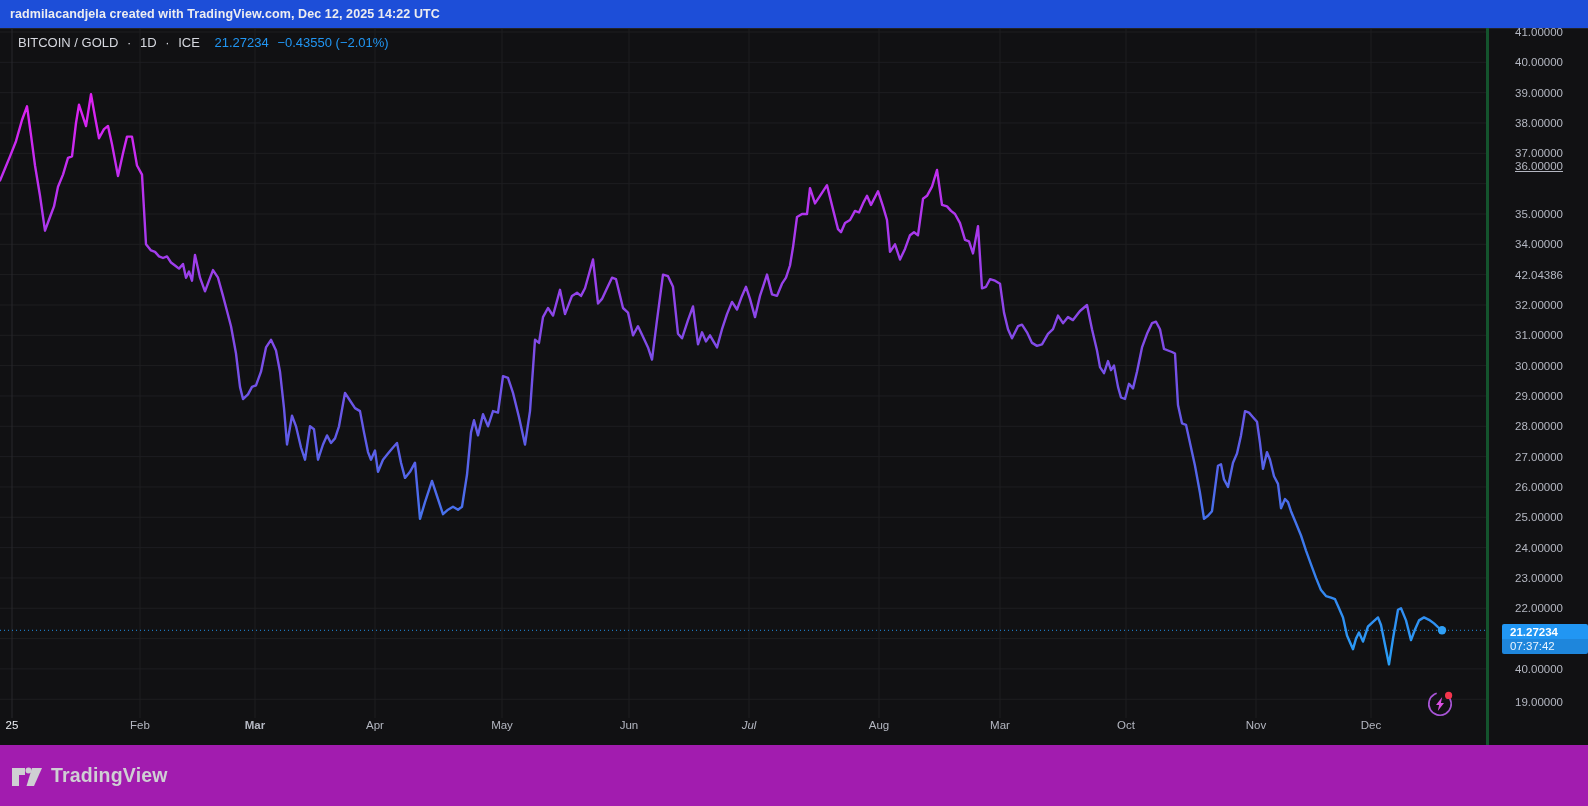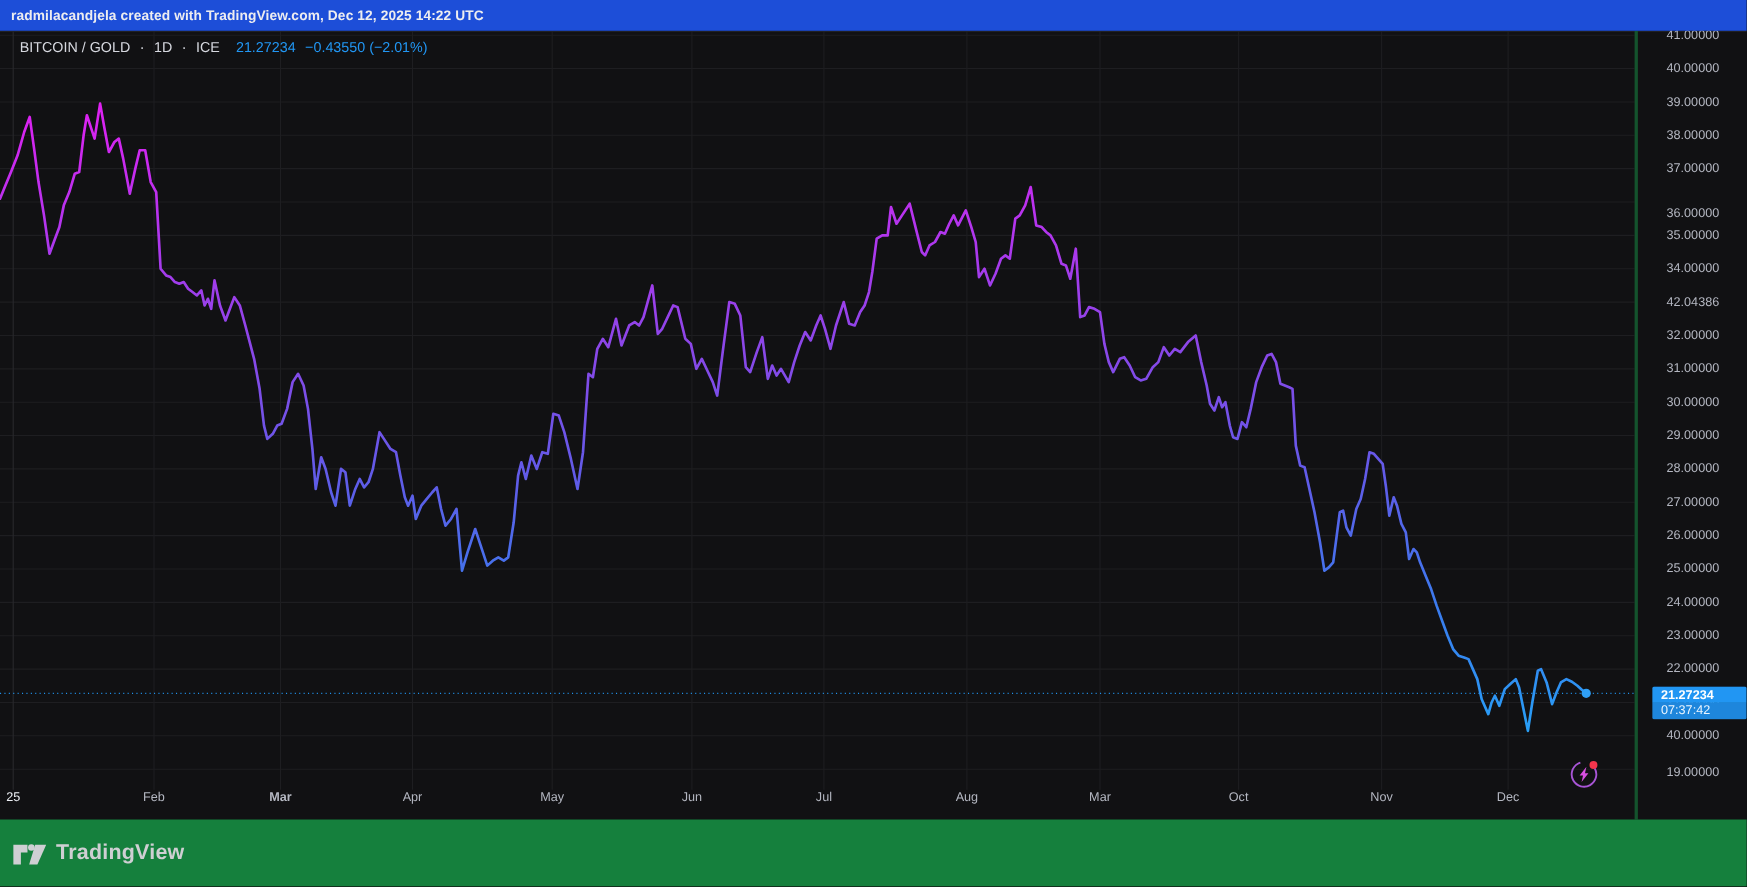--- a/index.html
+++ b/index.html
@@ -53,21 +53,21 @@
     position:absolute;top:2px;height:22px;line-height:22px;
     transform:translateX(-50%);
     font-size:11.5px;color:#b4b7c1;white-space:nowrap;
   }
   .xtick.em{color:#eceff4;font-weight:400;}
   
   .spark{position:absolute;left:1417px;top:681px;width:46px;height:46px;z-index:6;}
   
   .footer{
     position:absolute;left:0;top:745px;width:1588px;height:61px;
-    background:#15803d;z-index:5;
+    background:#a21caf;z-index:5;
   }
   .brand{
     position:absolute;left:12px;top:0;height:61px;
     display:flex;align-items:center;gap:9px;cursor:pointer;
   }
   .brand-text{
     font-size:19.5px;font-weight:700;color:#cfcfd3;letter-spacing:.2px;
   }
 </style>
 </head>
@@ -141,21 +141,21 @@
   <span class="blue price">21.27234</span>
   <span class="blue">−0.43550 (−2.01%)</span>
 </div>
 
 <div class="price-scale" id="price-scale">
     <div class="ytick" style="top: -3px;">41.00000</div>
     <div class="ytick" style="top: 27.33px;">40.00000</div>
     <div class="ytick" style="top: 57.66px;">39.00000</div>
     <div class="ytick" style="top: 87.99px;">38.00000</div>
     <div class="ytick" style="top: 118.32px;">37.00000</div>
-    <div class="ytick" style="top: 159px;">36.00000</div>
+    <div class="ytick" style="top: 131px; text-decoration: underline;">36.00000</div>
     <div class="ytick" style="top: 178.98px;">35.00000</div>
     <div class="ytick" style="top: 209.31px;">34.00000</div>
     <div class="ytick" style="top: 239.64px;">42.04386</div>
     <div class="ytick" style="top: 269.97px;">32.00000</div>
     <div class="ytick" style="top: 300.3px;">31.00000</div>
     <div class="ytick" style="top: 330.63px;">30.00000</div>
     <div class="ytick" style="top: 360.96px;">29.00000</div>
     <div class="ytick" style="top: 391.29px;">28.00000</div>
     <div class="ytick" style="top: 421.62px;">27.00000</div>
     <div class="ytick" style="top: 451.95px;">26.00000</div>
@@ -173,21 +173,21 @@
   <div class="cd">07:37:42</div>
 </div>
 
 <div class="time-scale" id="time-scale">
     <div class="xtick em" style="left: 12px;">25</div>
     <div class="xtick" style="left: 140px;">Feb</div>
     <div class="xtick" style="left: 255px; font-weight: bold;">Mar</div>
     <div class="xtick" style="left: 375px;">Apr</div>
     <div class="xtick" style="left: 502px;">May</div>
     <div class="xtick" style="left: 629px;">Jun</div>
-    <div class="xtick" style="left: 749px;">Jul</div>
+    <div class="xtick" style="left: 749px; font-style: italic;">Jul</div>
     <div class="xtick" style="left: 879px;">Aug</div>
     <div class="xtick" style="left: 1000px;">Mar</div>
     <div class="xtick" style="left: 1126px;">Oct</div>
     <div class="xtick" style="left: 1256px;">Nov</div>
     <div class="xtick" style="left: 1371px;">Dec</div>
   </div>
 
 <svg class="spark" viewBox="-23 -23 46 46">
   <circle r="11.2" fill="none" stroke="#A855D6" stroke-width="1.7" stroke-dasharray="55 15.4" transform="rotate(-30)"></circle>
   <path d="M2.2 -7 L-4 1 H-0.9 L-2.2 7 L4 -1 H0.9 Z" fill="#D84FE0"></path>

